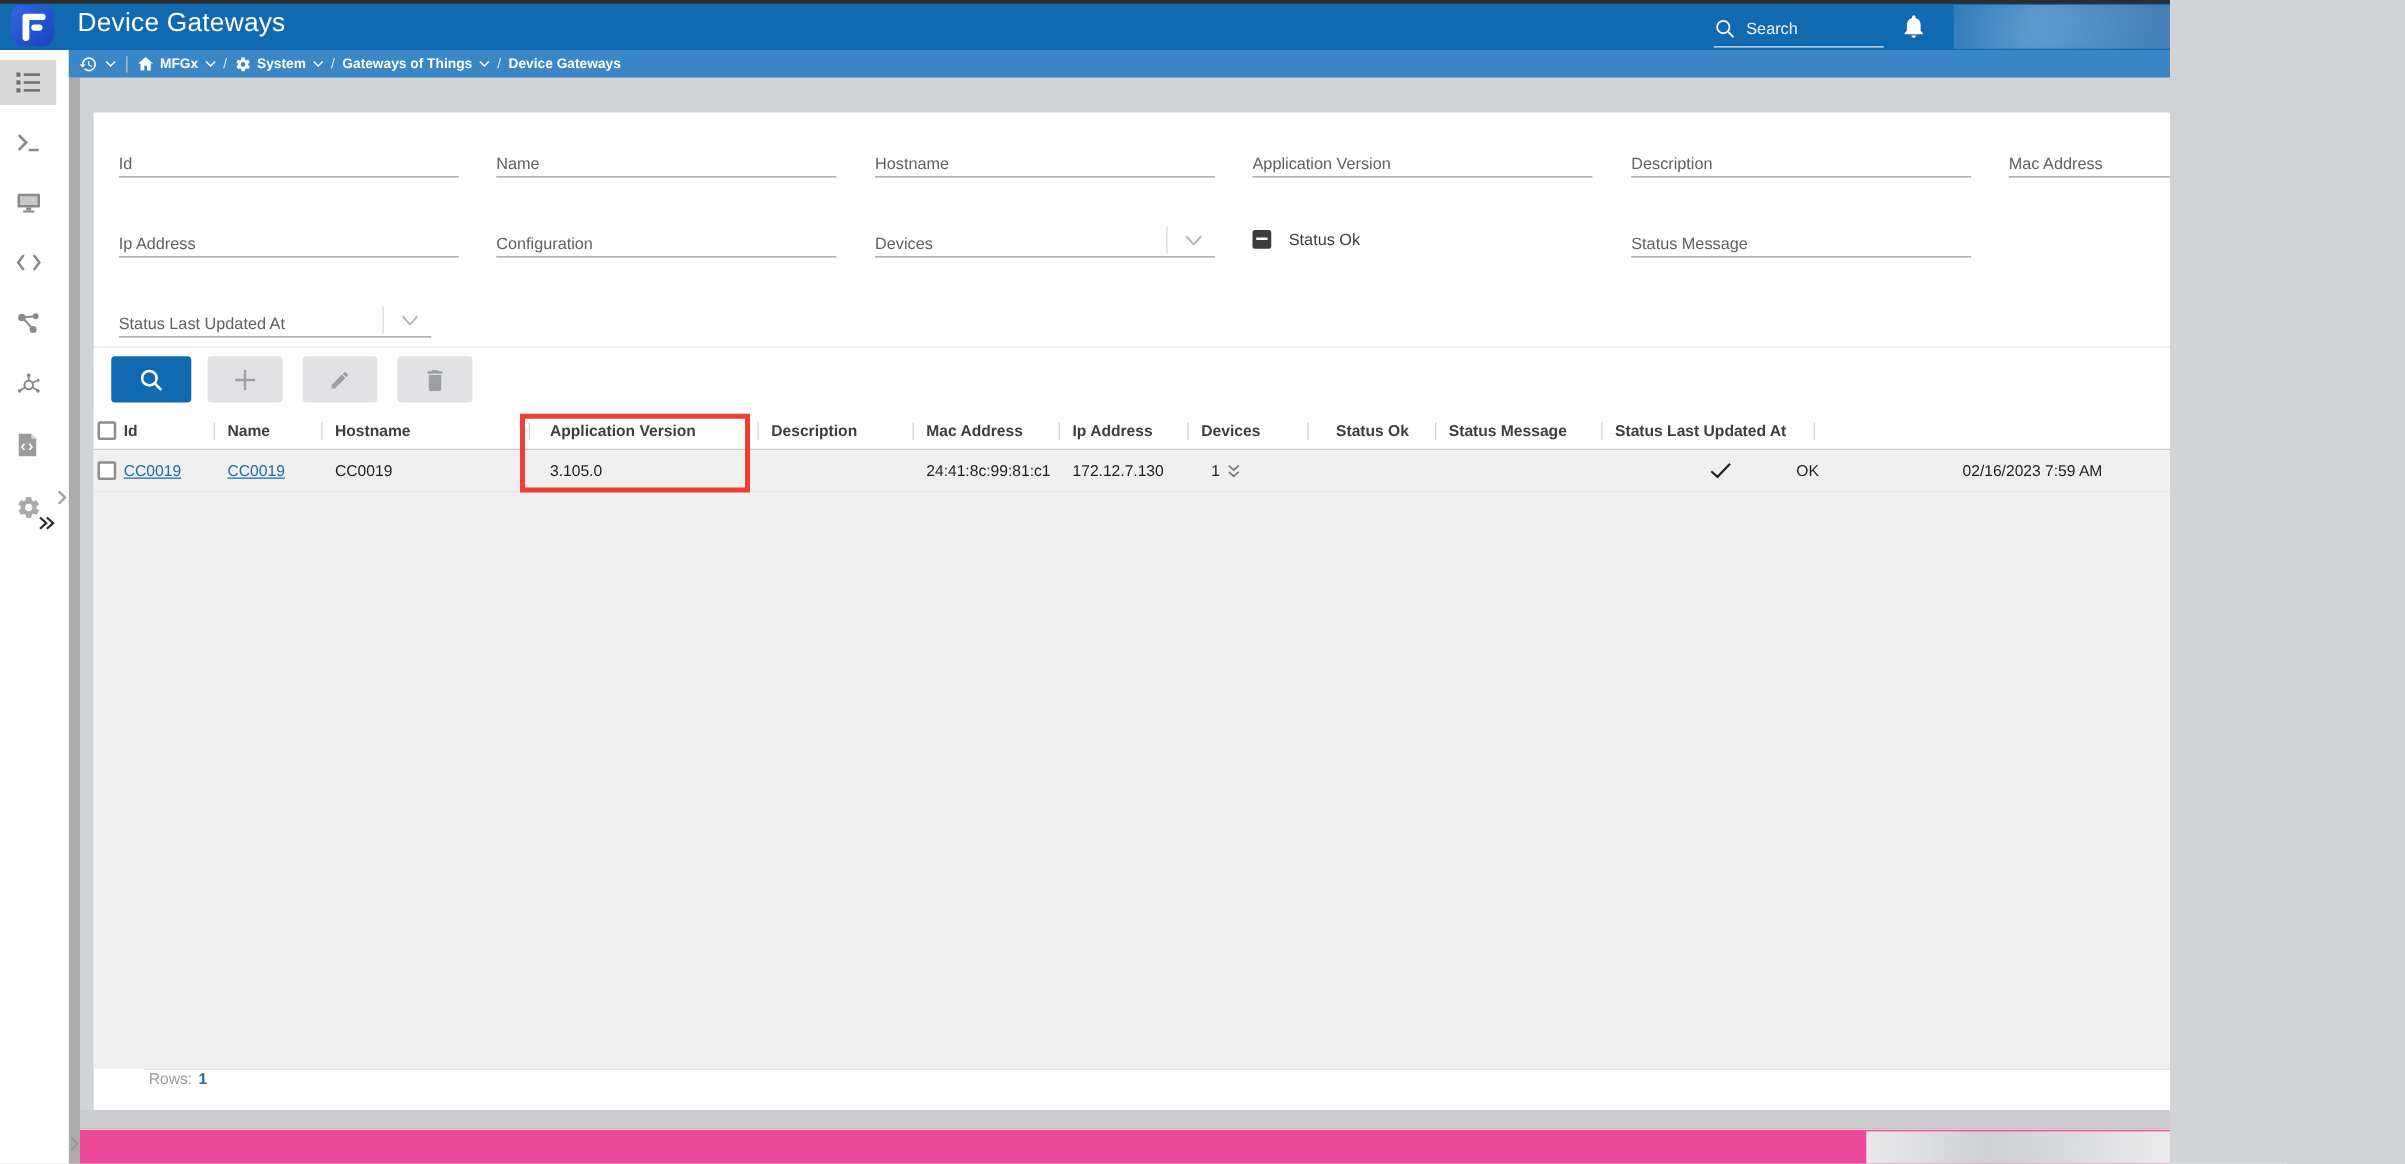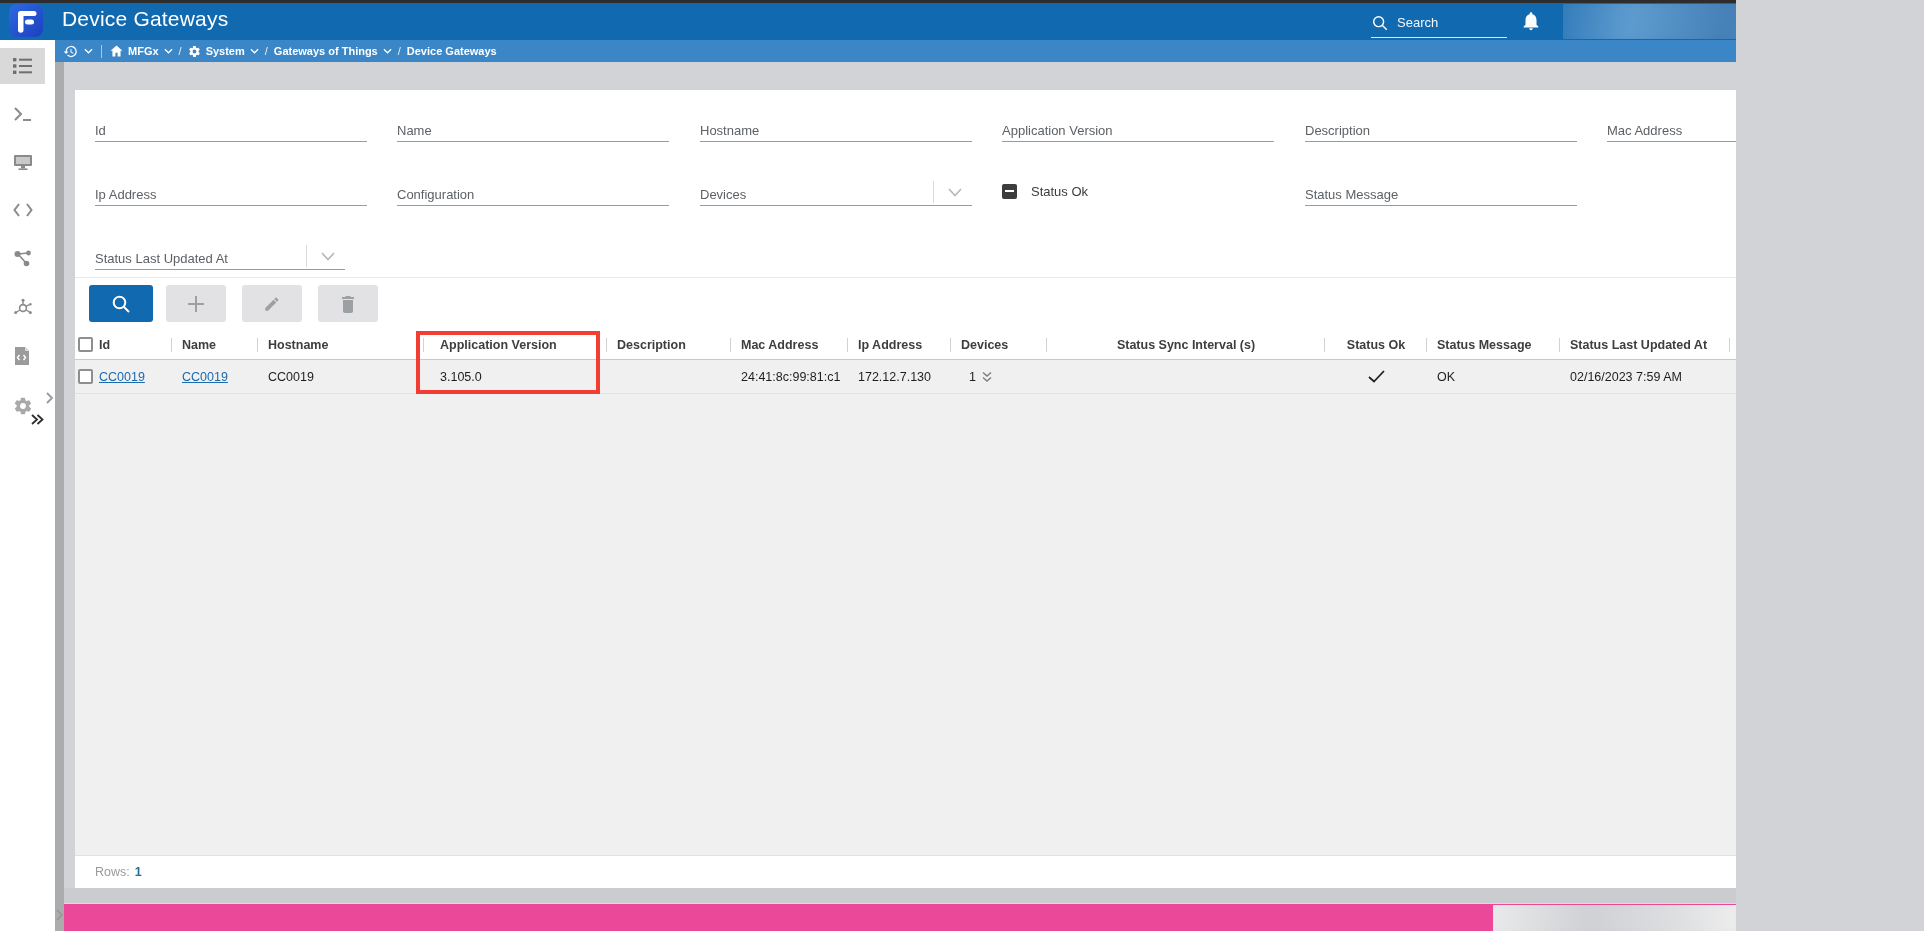--- a/index.html
+++ b/index.html
@@ -64,21 +64,21 @@
   .tc { position:relative; height:100%; display:flex; align-items:center; padding-left:10px; font-size:12.5px; color:#1e1e1e; }
   .t-head .tc { font-weight:700; color:#3e3e3e; }
   .t-head .tc.hd:after { content:""; position:absolute; right:0; top:8px; width:1px; height:14px; background:#d2d2d2; }
   .w-cb{width:20px;padding-left:3px;} .w-id{width:77px;padding-left:4px;} .w-name{width:86px;} .w-host{width:166px;}
   .w-appv{width:183px;padding-left:16px;} .w-desc{width:124px;} .w-mac{width:117px;} .w-ip{width:103px;}
   .w-dev{width:96px;} .w-sync{width:278px;justify-content:center;padding-left:0;} .w-ok{width:102px;justify-content:center;padding-left:0;}
   .w-msg{width:133px;} .w-last{width:170px;} .w-fill{flex:1;}
   .cbx { width:15px; height:15px; border:2px solid #8e8e8e; border-radius:2px; background:#fff; }
   a.cell-link { color:#1a6aad; font-size:12.5px; }
   .t-body-fill { height:461px; background:#f0f0f1; }
-  .t-foot { height:33px; border-top:1px solid #e0e0e0; background:#fff; display:flex; align-items:center; padding-left:20px; font-size:12.5px; color:#9a9a9a; }
+  .t-foot { height:33px; border-top:1px solid #e0e0e0; background:#fff; display:flex; align-items:flex-start; padding-left:4px; font-size:12.5px; color:#9a9a9a;margin-left:40px; }
   .t-foot b { color:#266e93; margin-left:5px; font-weight:700; }
   .dev-flex { display:flex; align-items:center; gap:6px; padding-left:18px; }
 
   
   .red-box { position:absolute; left:416px; top:331px; width:184px; height:63px; border:4px solid #f23d32; z-index:40; pointer-events:none; }
 
   
   .vtabs { position:absolute; left:1884px; top:345px; width:27px; z-index:20; }
   .vtab { width:27px; background:#fbfbfb; border:1px solid #c7c7c7; border-right:none; display:flex; flex-direction:column; align-items:center; padding:10px 0; gap:7px; cursor:pointer; }
   .vtab + .vtab { border-top:none; }
@@ -375,23 +375,20 @@
           </div>
         <div class="tc hd w-mac">
             <span>Mac Address</span>
           </div>
         <div class="tc hd w-ip">
             <span>Ip Address</span>
           </div>
         <div class="tc hd w-dev">
             <span>Devices</span>
           </div>
-        <div class="tc hd w-sync">
-            <span>Status Sync Interval (s)</span>
-          </div>
         <div class="tc hd w-ok">
             <span>Status Ok</span>
           </div>
         <div class="tc hd w-msg">
             <span>Status Message</span>
           </div>
         <div class="tc hd w-last">
             <span>Status Last Updated At</span>
           </div>
         <div class="tc w-fill"></div>

